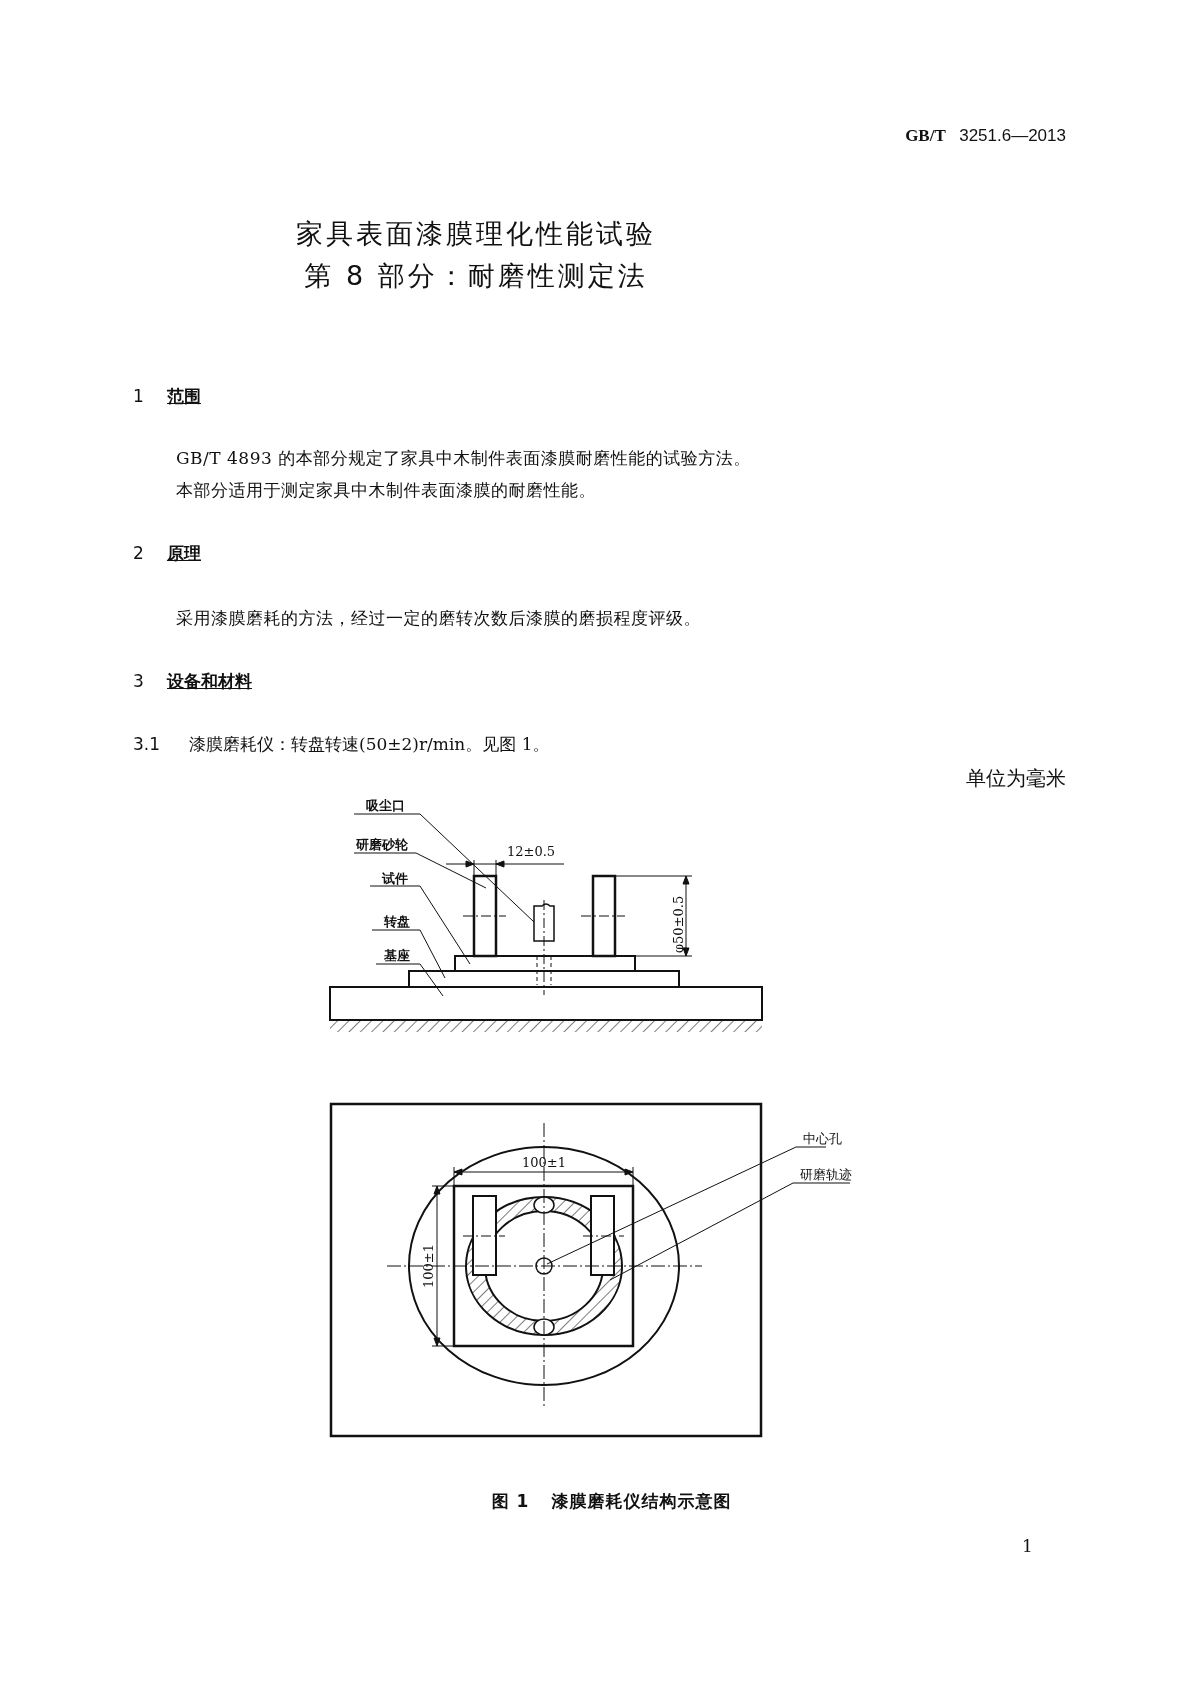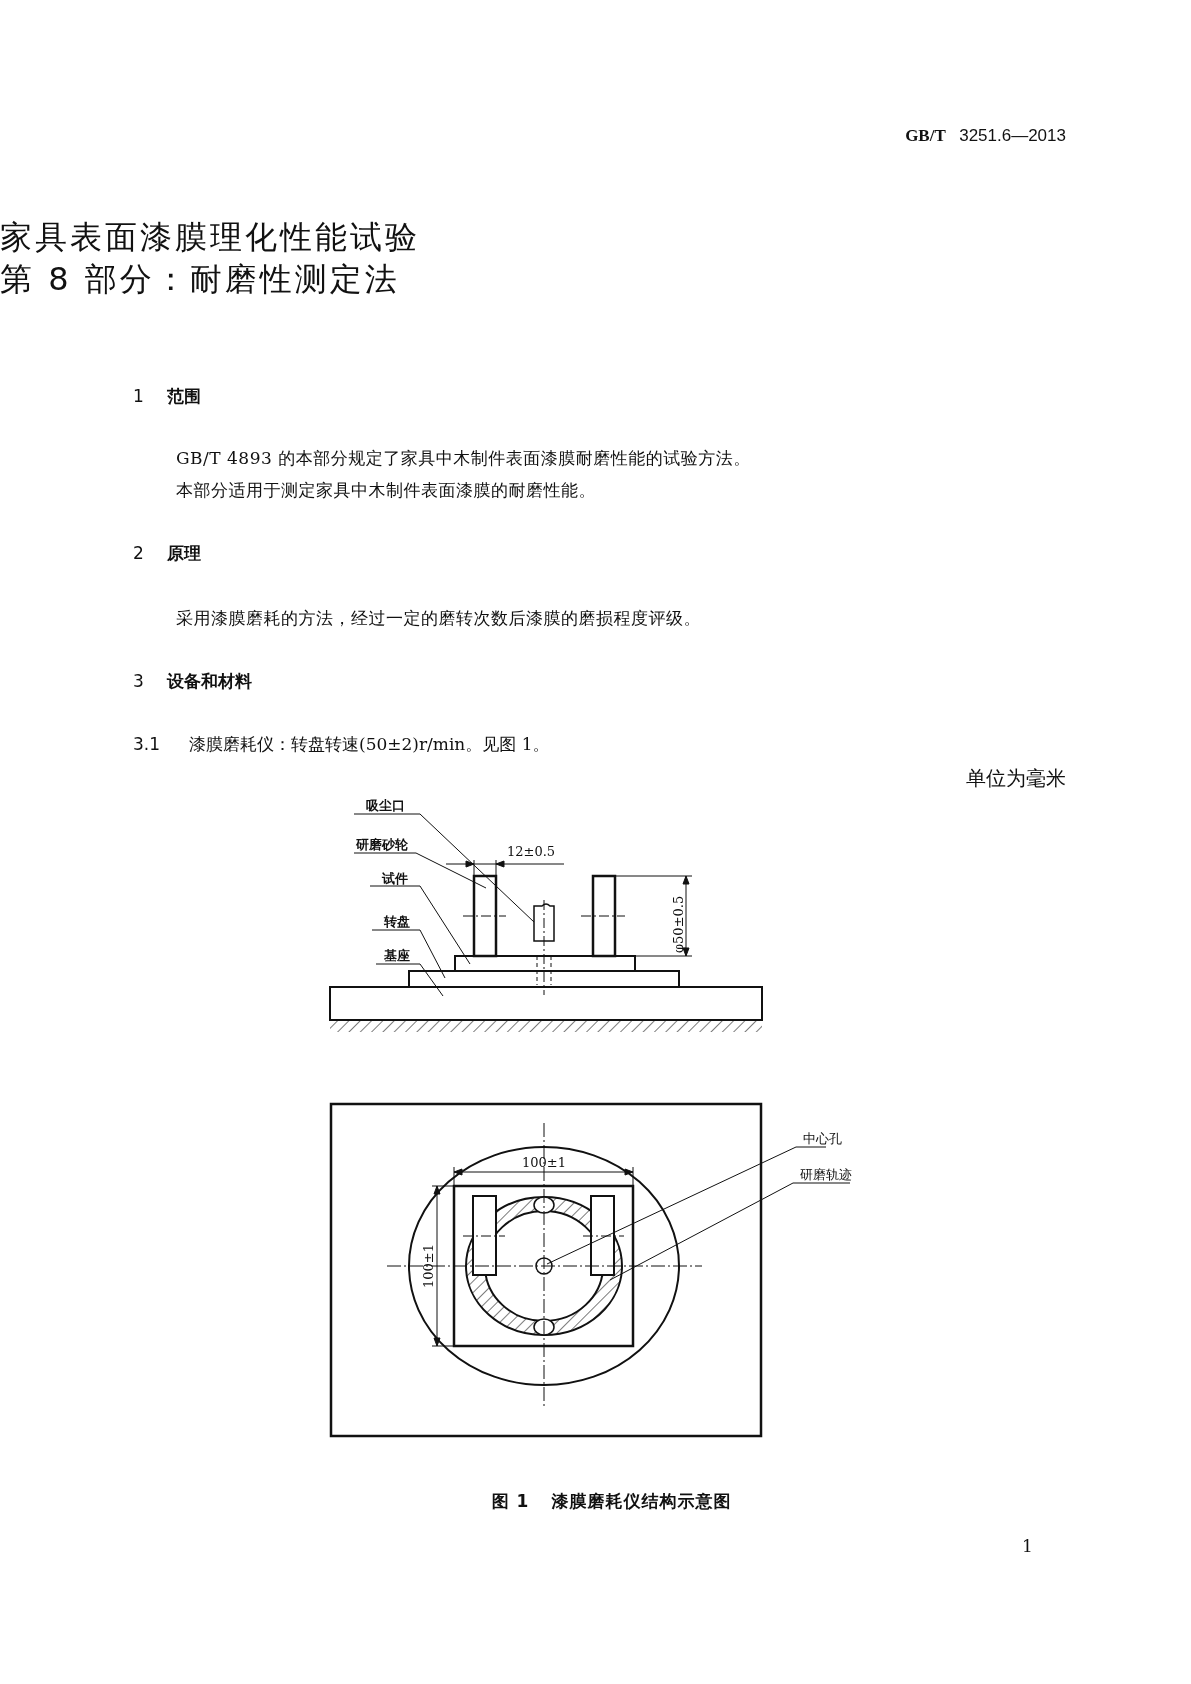--- a/index.html
+++ b/index.html
@@ -2,23 +2,23 @@
 <html><head>
 <meta charset="utf-8">
 <style>
   html, body { margin: 0; padding: 0; background: #ffffff; }
   body { width: 1191px; height: 1684px; position: relative; overflow: hidden;
          font-family: "DejaVu Serif", "Liberation Serif", serif; color: #111; }
   .abs { position: absolute; }
   .std-code { right: 125px; top: 125px; font-size: 17px; }
   .std-code .gbt { font-family: "Liberation Serif", serif; font-weight: bold; }
   .std-code .num { font-family: "Liberation Sans", sans-serif; }
-  .title { left: 0; width: 952px; text-align: left; font-family: "DejaVu Sans", sans-serif;
-           font-size: 32px; letter-spacing: 3px; }
-  .h { left: 133px; font-family: "DejaVu Sans", sans-serif; font-size: 17px; font-weight: bold; }
+  .title { left: 0; width: 952px; text-align: center; font-family: "DejaVu Sans", sans-serif;
+           font-size: 27px; letter-spacing: 3px; }
+  .h { left: 133px; font-family: "DejaVu Sans", sans-serif; font-size: 17px; font-weight: bold; text-decoration: underline; }
   .h .n { display: inline-block; width: 34px; font-weight: normal; }
   .p { left: 176px; font-size: 17px; letter-spacing: 0.5px; }
   .p31 { left: 133px; font-size: 17px; }
   .p31 .n { font-family: "DejaVu Sans", sans-serif; display: inline-block; width: 56px; }
   .unit { right: 125px; top: 765px; font-size: 20px; }
   .caption { left: 0; width: 1191px; text-align: center; font-family: "DejaVu Sans", sans-serif;
              font-size: 17px; font-weight: bold; top: 1490px; letter-spacing: 1px; padding-left: 16px; }
   .caption .n { margin-right: 22px; }
   .pageno { left: 1022px; top: 1536px; font-size: 17px; }
   svg text { font-family: "DejaVu Serif", "Liberation Serif", serif; }

